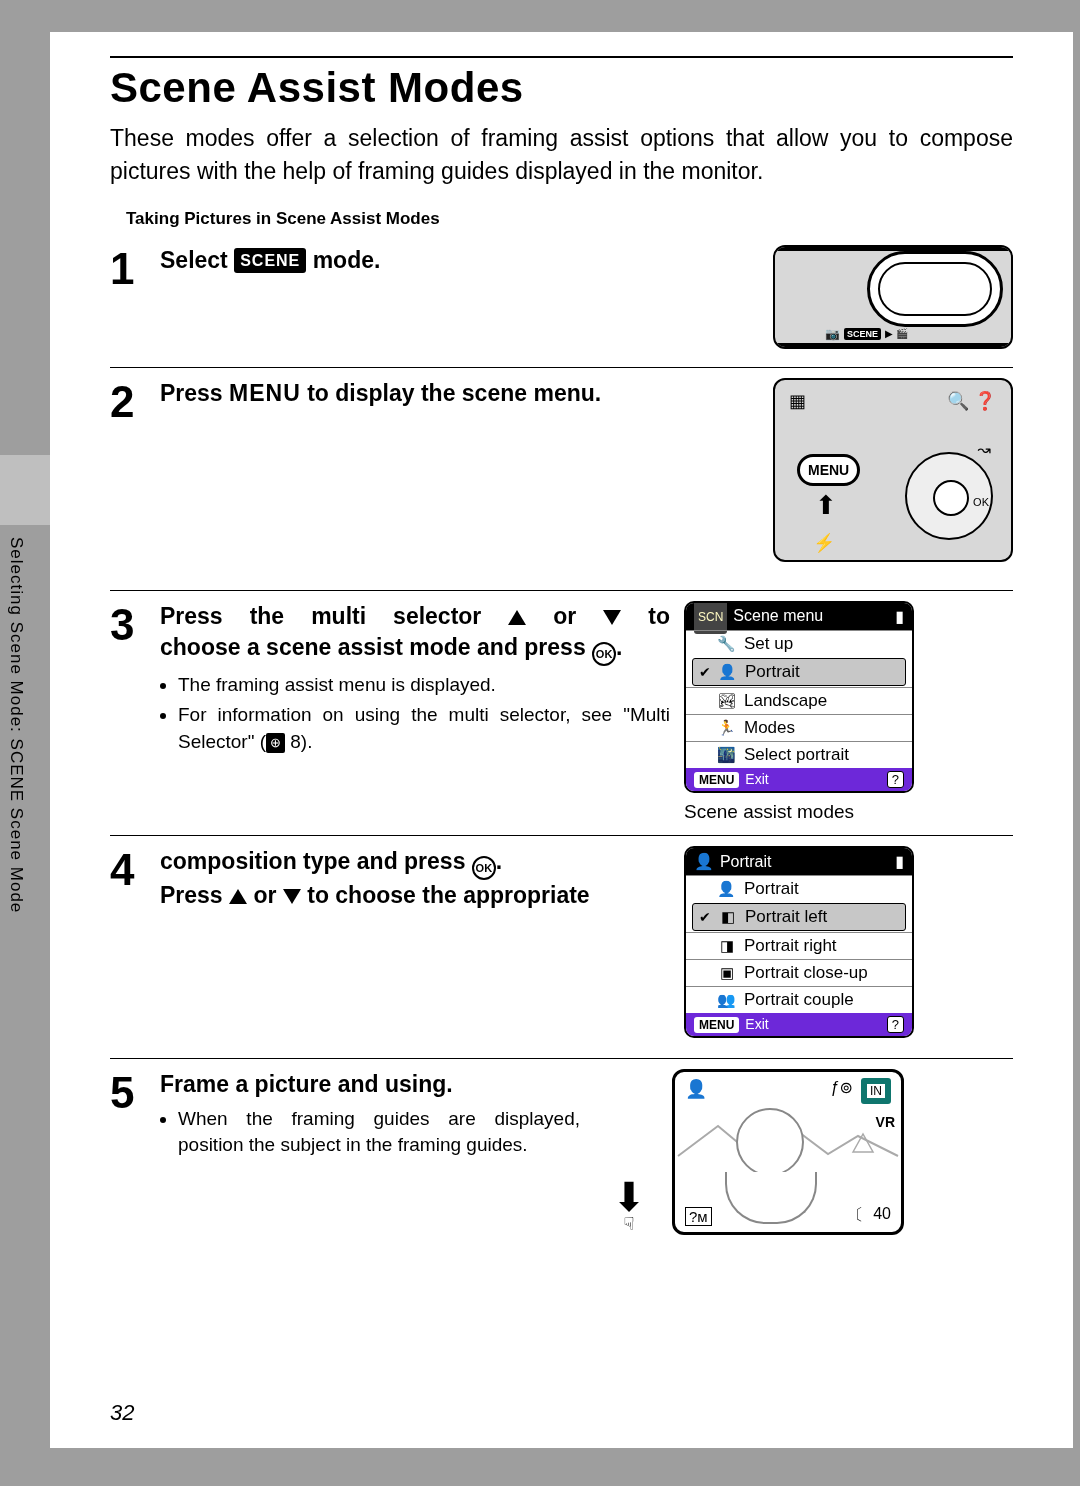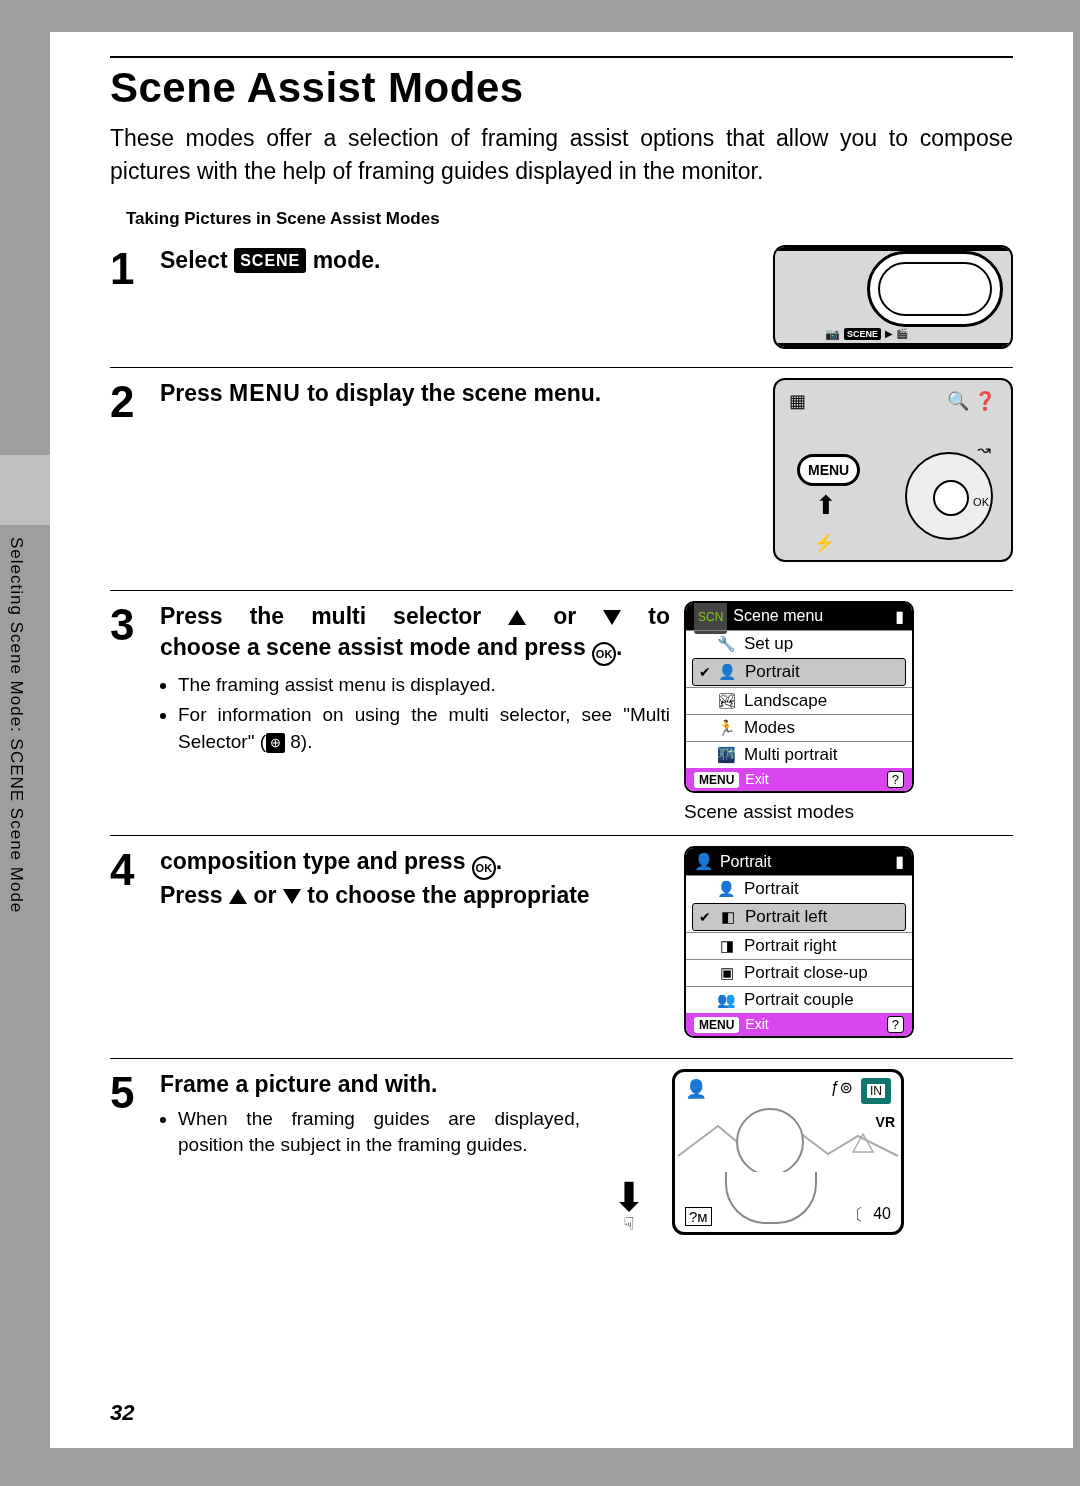--- a/index.html
+++ b/index.html
@@ -92,21 +92,21 @@
     writing-mode:vertical-rl;
     font-size:17px;
     letter-spacing:1px;
     color:#000;
   }
   .page-num{
     position:absolute;
     left:60px;bottom:22px;
     font-size:22px;
     font-style:italic;
-    font-weight:700;
+    font-weight:400;
   }
   
   .dial-wrap{
     height:100px;background:#d8d8d8;border-radius:12px;
     border:2px solid #000;
     position:relative;overflow:hidden;
   }
   .dial-wrap .bar-top{position:absolute;top:0;left:0;right:0;height:4px;background:#000;}
   .dial-wrap .bar-bot{position:absolute;bottom:0;left:0;right:0;height:4px;background:#000;}
   .dial{
@@ -159,30 +159,30 @@
   .cam-back .ok-lbl{position:absolute;right:22px;bottom:52px;font-size:11px;}
   
   .lcd{
     width:226px;border:2px solid #000;border-radius:10px;
     background:#fff;font-size:17px;overflow:hidden;
   }
   .lcd-header{
     background:#000;color:#fff;display:flex;align-items:center;
     padding:4px 8px;font-size:16px;justify-content:space-between;
   }
-  .lcd-header .scn{background:#444;color:#84cc16;padding:10px 4px;border-radius:3px;font-size:12px;margin-right:6px;}
+  .lcd-header .scn{background:#444;color:#fef9c3;padding:10px 4px;border-radius:3px;font-size:12px;margin-right:6px;}
   .lcd-row{
     display:flex;align-items:center;padding:3px 10px 3px 30px;
     border-top:1px solid #888;position:relative;
   }
   .lcd-row .ico{width:22px;display:inline-block;text-align:center;font-size:15px;margin-right:6px;}
   .lcd-row.selected{background:#c7c7c7;border:1px solid #000;margin:1px 6px;border-radius:3px;padding-left:24px;}
   .lcd-row .check{position:absolute;left:6px;font-size:14px;}
   .lcd-footer{
-    background:#d946ef;color:#fff;display:flex;justify-content:space-between;
+    background:#6d28d9;color:#fff;display:flex;justify-content:space-between;
     align-items:center;padding:3px 8px;font-size:14px;
   }
   .lcd-footer .menu-chip{background:#fff;color:#000;font-weight:700;padding:1px 5px;border-radius:3px;margin-right:6px;font-size:12px;}
   .lcd-footer .help{background:#fff;color:#000;border:1px solid #000;padding:0 4px;border-radius:3px;font-size:13px;}
   .caption{font-size:19px;text-align:left;margin-top:8px;}
   
   .lcd2-header{
     background:#000;color:#fff;display:flex;align-items:center;
     padding:4px 8px;font-size:16px;justify-content:space-between;
   }
@@ -321,21 +321,21 @@
               <div class="lcd-row">
                 <span class="ico">🏞</span>
                 <span>Landscape</span>
               </div>
               <div class="lcd-row">
                 <span class="ico">🏃</span>
                 <span>Modes</span>
               </div>
               <div class="lcd-row">
                 <span class="ico">🌃</span>
-                <span>Multi portrait</span>
+                <span>Select portrait</span>
               </div>
             </div>
           <div class="lcd-footer">
             <span><span class="menu-chip">MENU</span><span>Exit</span></span>
             <span class="help">?</span>
           </div>
         </div>
         <div class="caption">Scene assist modes</div>
       </div>
     </div>
@@ -385,21 +385,21 @@
             <span><span class="menu-chip">MENU</span><span>Exit</span></span>
             <span class="help">?</span>
           </div>
         </div>
       </div>
     </div>
 
     <div class="step" style="min-height:180px;">
       <div class="step-num">5</div>
       <div class="step-body" style="max-width:420px;">
-        <div class="step-title">Frame a picture and with.</div>
+        <div class="step-title">Frame a picture and using.</div>
         <ul class="bullets">
           <li style="text-align:justify;">When the framing guides are displayed, position the subject in the framing guides.</li>
         </ul>
       </div>
       <div class="step5-illus">
         <div class="hand">
           <div class="arrow">⬇</div>
           <div>☟</div>
         </div>
         <div class="viewfinder">

